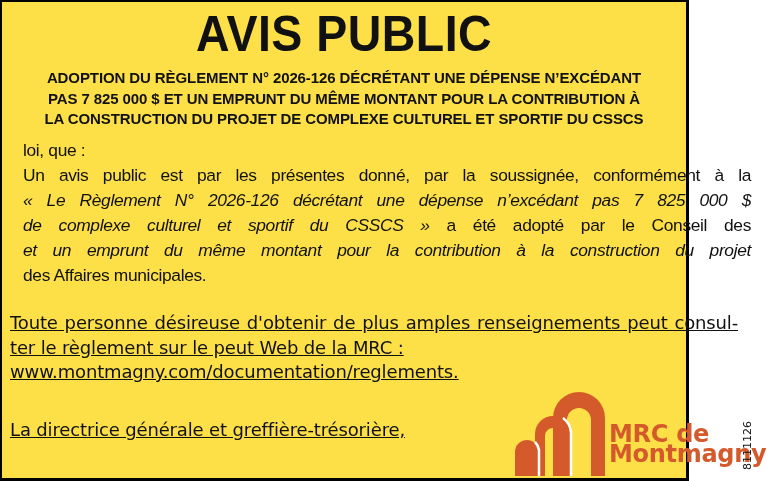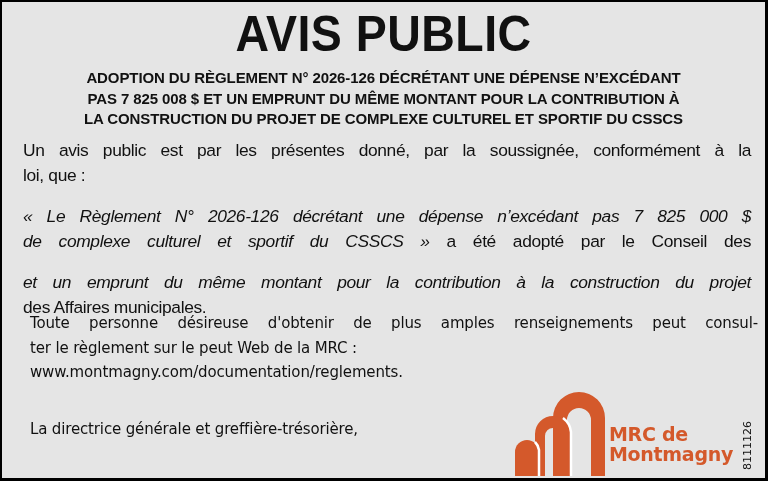--- a/index.html
+++ b/index.html
@@ -1,23 +1,23 @@
 <!DOCTYPE html>
 <html><head>
 <meta charset="utf-8">
 <style>
   html, body { margin: 0; padding: 0; background: #ffffff; }
   body { width: 768px; height: 481px; overflow: hidden; }
   .frame {
     position: absolute; left: 0; top: 0;
-    width: 768px; height: 481px;
+    width: 689px; height: 481px;
     box-sizing: border-box;
     border-left: 2px solid #000; border-top: 2px solid #000;
     border-right: 3px solid #000; border-bottom: 3px solid #000;
-    background: #e5e5e5;
+    background: #fde047;
     color: #111;
   }
   .title {
     position: absolute; left: 0; right: 0; top: 3px;
     text-align: center;
     font-family: "Liberation Sans", sans-serif;
     font-weight: bold;
     font-size: 50px;
     letter-spacing: 0.5px;
     line-height: 58px;
@@ -36,46 +36,47 @@
   .cond {
     position: absolute; left: 21px; width: 728px;
     font-family: "Liberation Sans", sans-serif;
     font-size: 17.4px;
     line-height: 25px;
     text-align: justify;
     letter-spacing: -0.35px;
   }
   .cond .ln { display: block; white-space: nowrap; text-align-last: justify; }
   .cond .ln.last { text-align-last: left; }
-  .ital { font-style: italic; margin-top: 16px; }
+  .ital { font-style: italic; }
   .intro { top: 136px; }
   .quote { top: 186px; }
   .wide {
-    position: absolute; left: 28px;
+    position: absolute; left: 8px;
     font-family: "DejaVu Sans", sans-serif;
-    font-size: 15px;
+    font-size: 18px;
     line-height: 24.5px;
     letter-spacing: -0.15px;
+    text-decoration: underline;
   }
   .wide .ln { display: block; white-space: nowrap; }
   .info { top: 309px; width: 728px; }
   .info .just { text-align: justify; text-align-last: justify; width: 728px; }
   .given { top: 384px; }
   .signature { top: 416px; line-height: 23.5px; }
   .logo {
     position: absolute; left: 513px; top: 388px;
     width: 230px; height: 86px;
   }
   .logo-mark { position: absolute; left: 0; top: 0; width: 94px; height: 86px; }
   .logo-text {
     position: absolute; left: 94px; top: 34px;
     color: #d4592b;
     font-family: "DejaVu Sans", sans-serif;
     font-weight: bold;
-    font-size: 19px;
+    font-size: 24px;
     line-height: 20px;
     letter-spacing: -0.3px;
   }
   .ref-code {
     position: absolute; left: 739px; top: 468px;
     transform-origin: 0 0;
     transform: rotate(-90deg);
     font-family: "DejaVu Sans", sans-serif;
     font-size: 11px;
     color: #111;
@@ -84,27 +85,27 @@
 </style>
 </head>
 <body>
 
 <div class="frame">
 
   <div class="title">AVIS PUBLIC</div>
 
   <div class="subtitle">
     <span class="sub-line">ADOPTION DU RÈGLEMENT N° 2026-126 DÉCRÉTANT UNE DÉPENSE N’EXCÉDANT</span>
-    <span class="sub-line">PAS 7 825 008 $ ET UN EMPRUNT DU MÊME MONTANT POUR LA CONTRIBUTION À</span>
+    <span class="sub-line">PAS 7 825 000 $ ET UN EMPRUNT DU MÊME MONTANT POUR LA CONTRIBUTION À</span>
     <span class="sub-line">LA CONSTRUCTION DU PROJET DE COMPLEXE CULTUREL ET SPORTIF DU CSSCS</span>
   </div>
 
   <div class="cond intro">
+    <span class="ln last">loi, que :</span>
     <span class="ln">Un avis public est par les présentes donné, par la soussignée, conformément à la</span>
-    <span class="ln last">loi, que :</span>
   </div>
 
   <div class="cond quote">
     <span class="ln ital">« Le Règlement N° 2026-126 décrétant une dépense n’excédant pas 7 825 000 $</span>
     <span class="ln"><span class="ital">de complexe culturel et sportif du CSSCS »</span><span> a été adopté par le Conseil des</span></span>
     <span class="ln ital">et un emprunt du même montant pour la contribution à la construction du projet</span>
     <span class="ln last">des Affaires municipales.</span>
   </div>
 
   <div class="wide info">

